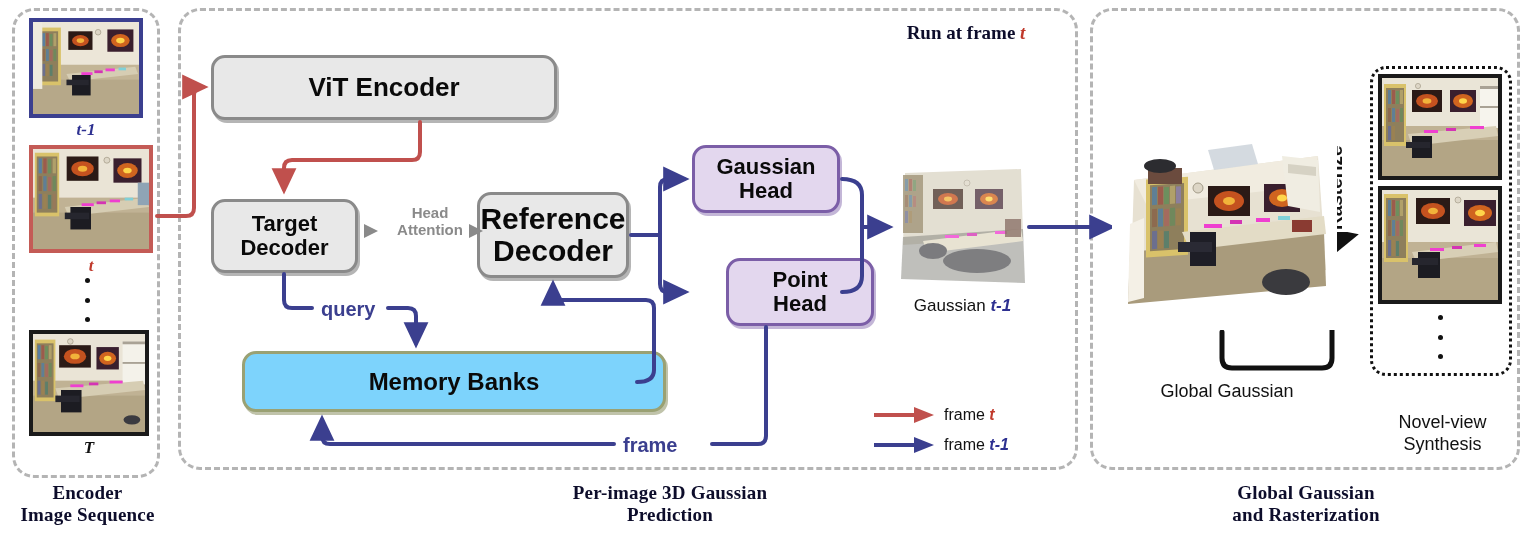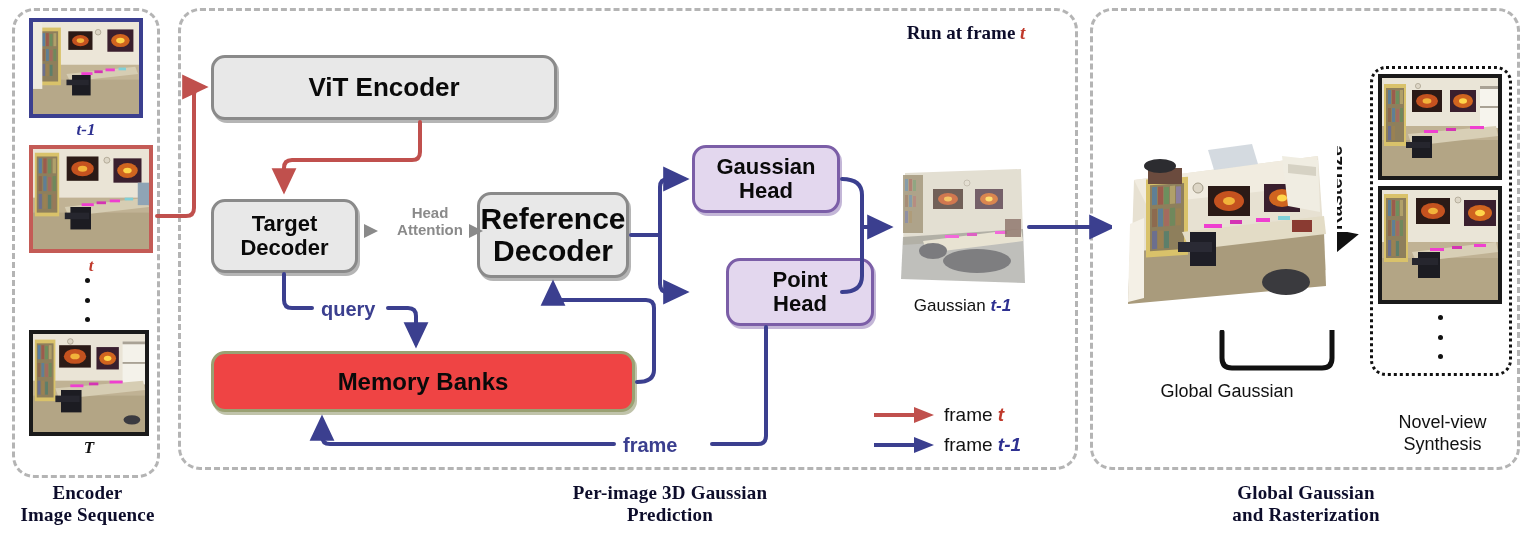--- a/index.html
+++ b/index.html
@@ -77,22 +77,23 @@
   }
   .box-gray{
     background:#e8e8e8;border:3px solid #8a8a8a;
     box-shadow:2px 3px 0 rgba(120,120,120,.55);
   }
   .box-purple{
     background:#e3d7ee;border:3px solid #7b5ea7;
     box-shadow:2px 3px 0 rgba(123,94,167,.45);
   }
   .box-green{
-    background:#ef4444;border:3px solid #9aa173;
+    background:#7dd3fc;border:3px solid #9aa173;
     box-shadow:2px 3px 0 rgba(140,146,100,.55);
+    margin-left:31px;
   }
   #box-vit{left:211px;top:55px;width:346px;height:65px;font-size:26px;}
   #box-target{left:211px;top:199px;width:147px;height:74px;font-size:22px;}
   #box-reference{left:477px;top:192px;width:152px;height:86px;font-size:30px;}
   #box-memory{left:211px;top:351px;width:424px;height:61px;font-size:24px;}
   #box-ghead{left:692px;top:145px;width:148px;height:68px;font-size:22px;}
   #box-phead{left:692px;top:258px;width:148px;height:68px;font-size:22px;margin-left:34px;}
 
   
   #cross-attn{
@@ -152,21 +153,21 @@
   #nv-dots i{display:block;width:5px;height:5px;border-radius:50%;background:#111;}
   #novel-cap{
     position:absolute;left:1360px;top:412px;width:165px;text-align:center;
     font-size:18px;color:#111;line-height:1.2;
   }
 
   
   #legend{position:absolute;left:872px;top:400px;width:200px;}
   .legend-row{display:flex;align-items:center;height:30px;}
   .legend-arrow{width:64px;height:18px;flex:0 0 64px;}
-  .legend-text{font-size:19px;color:#111;margin-left:8px;white-space:nowrap;}
+  .legend-text{font-size:16px;color:#111;margin-left:8px;white-space:nowrap;}
   .legend-text b{font-style:italic;font-weight:bold;}
   .t-red{color:#c0392b;}
   .t-blue{color:#2e3191;}
 
   svg.overlay{position:absolute;left:0;top:0;width:1532px;height:551px;pointer-events:none;}
 </style>
 </head>
 <body>
 
 <div id="stage">

